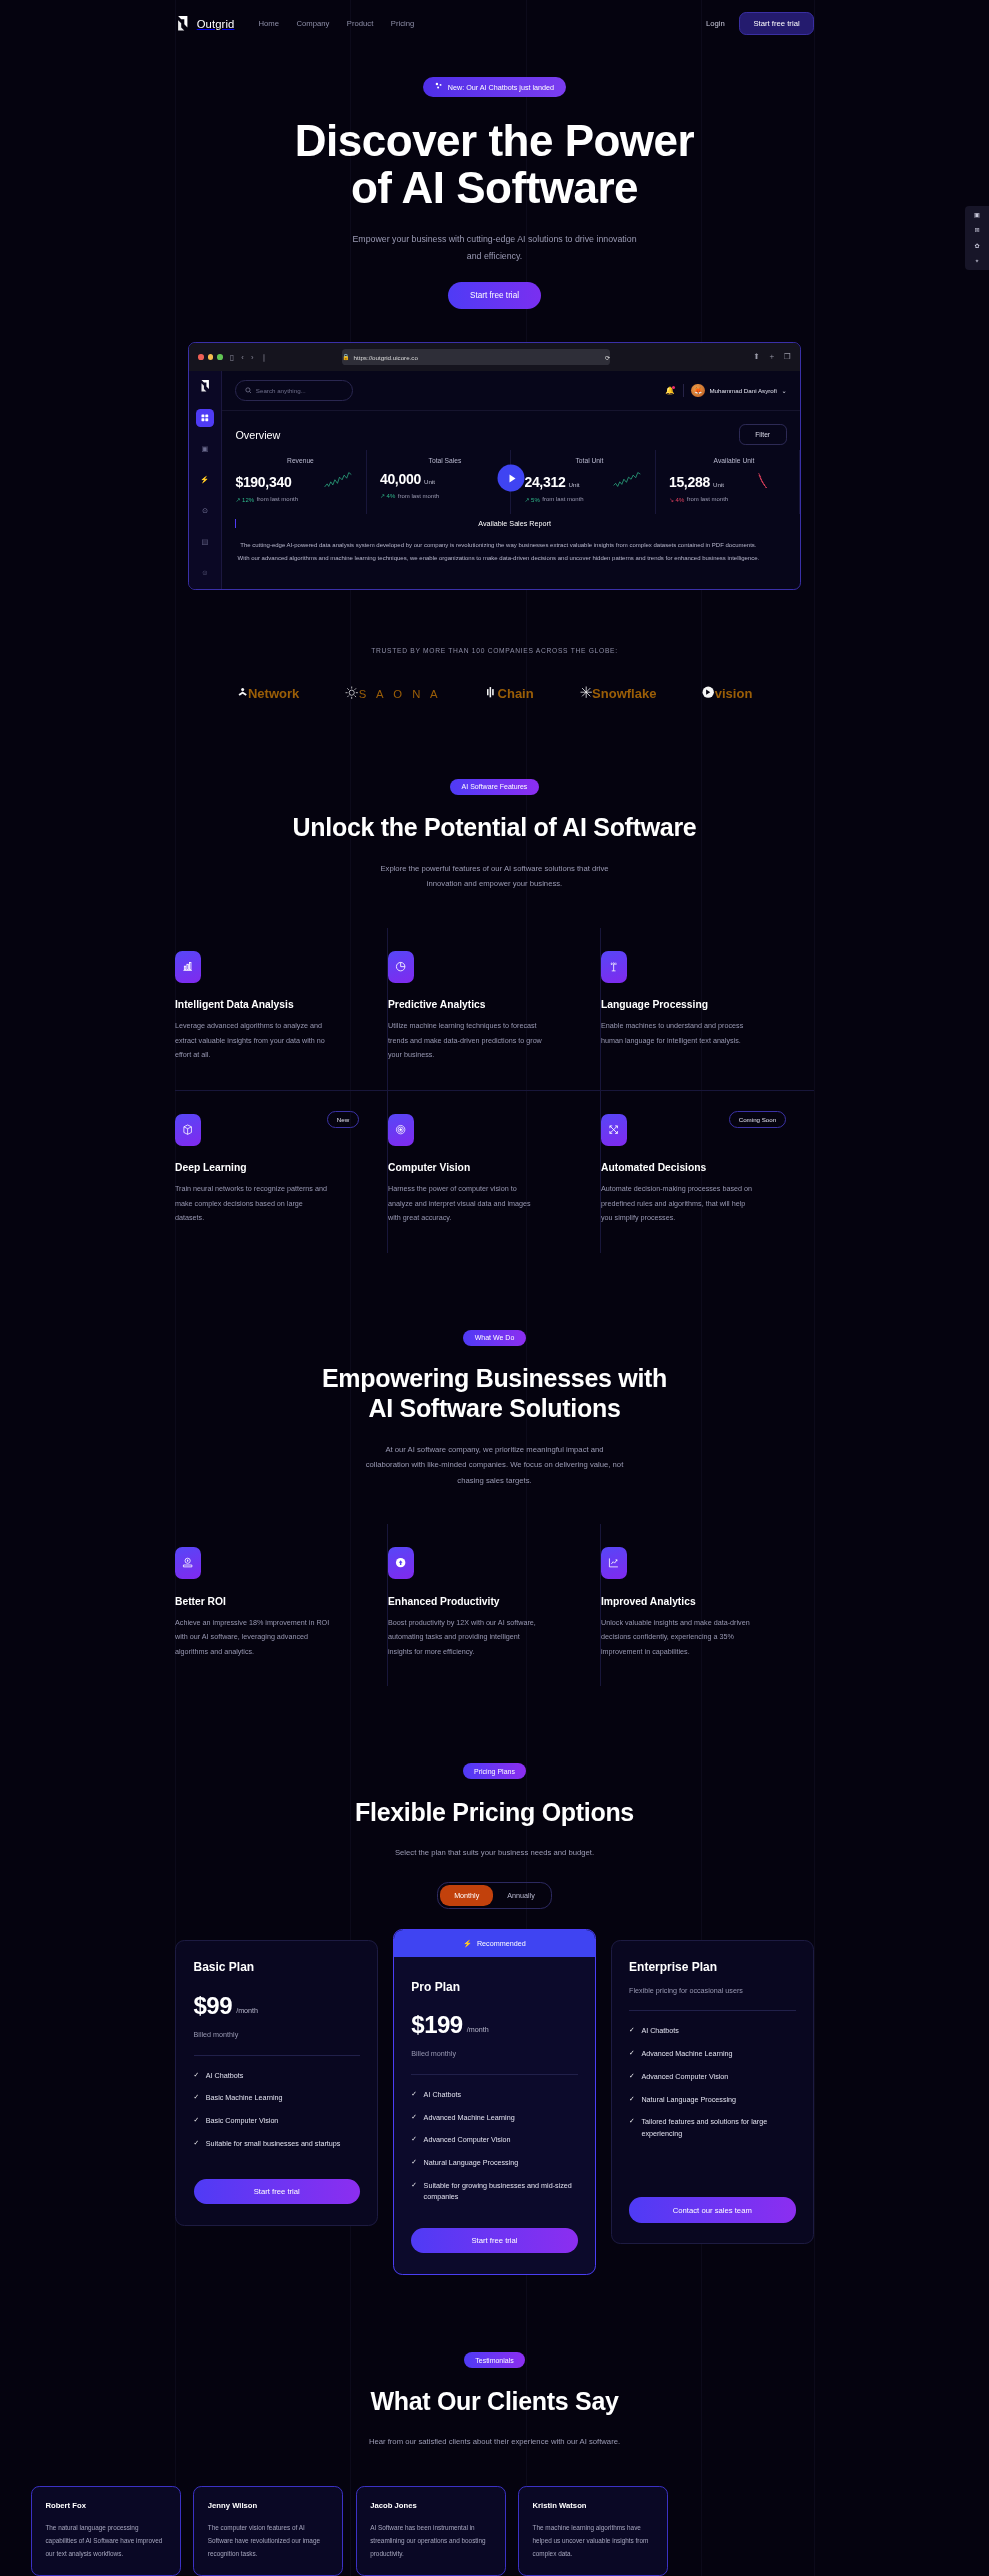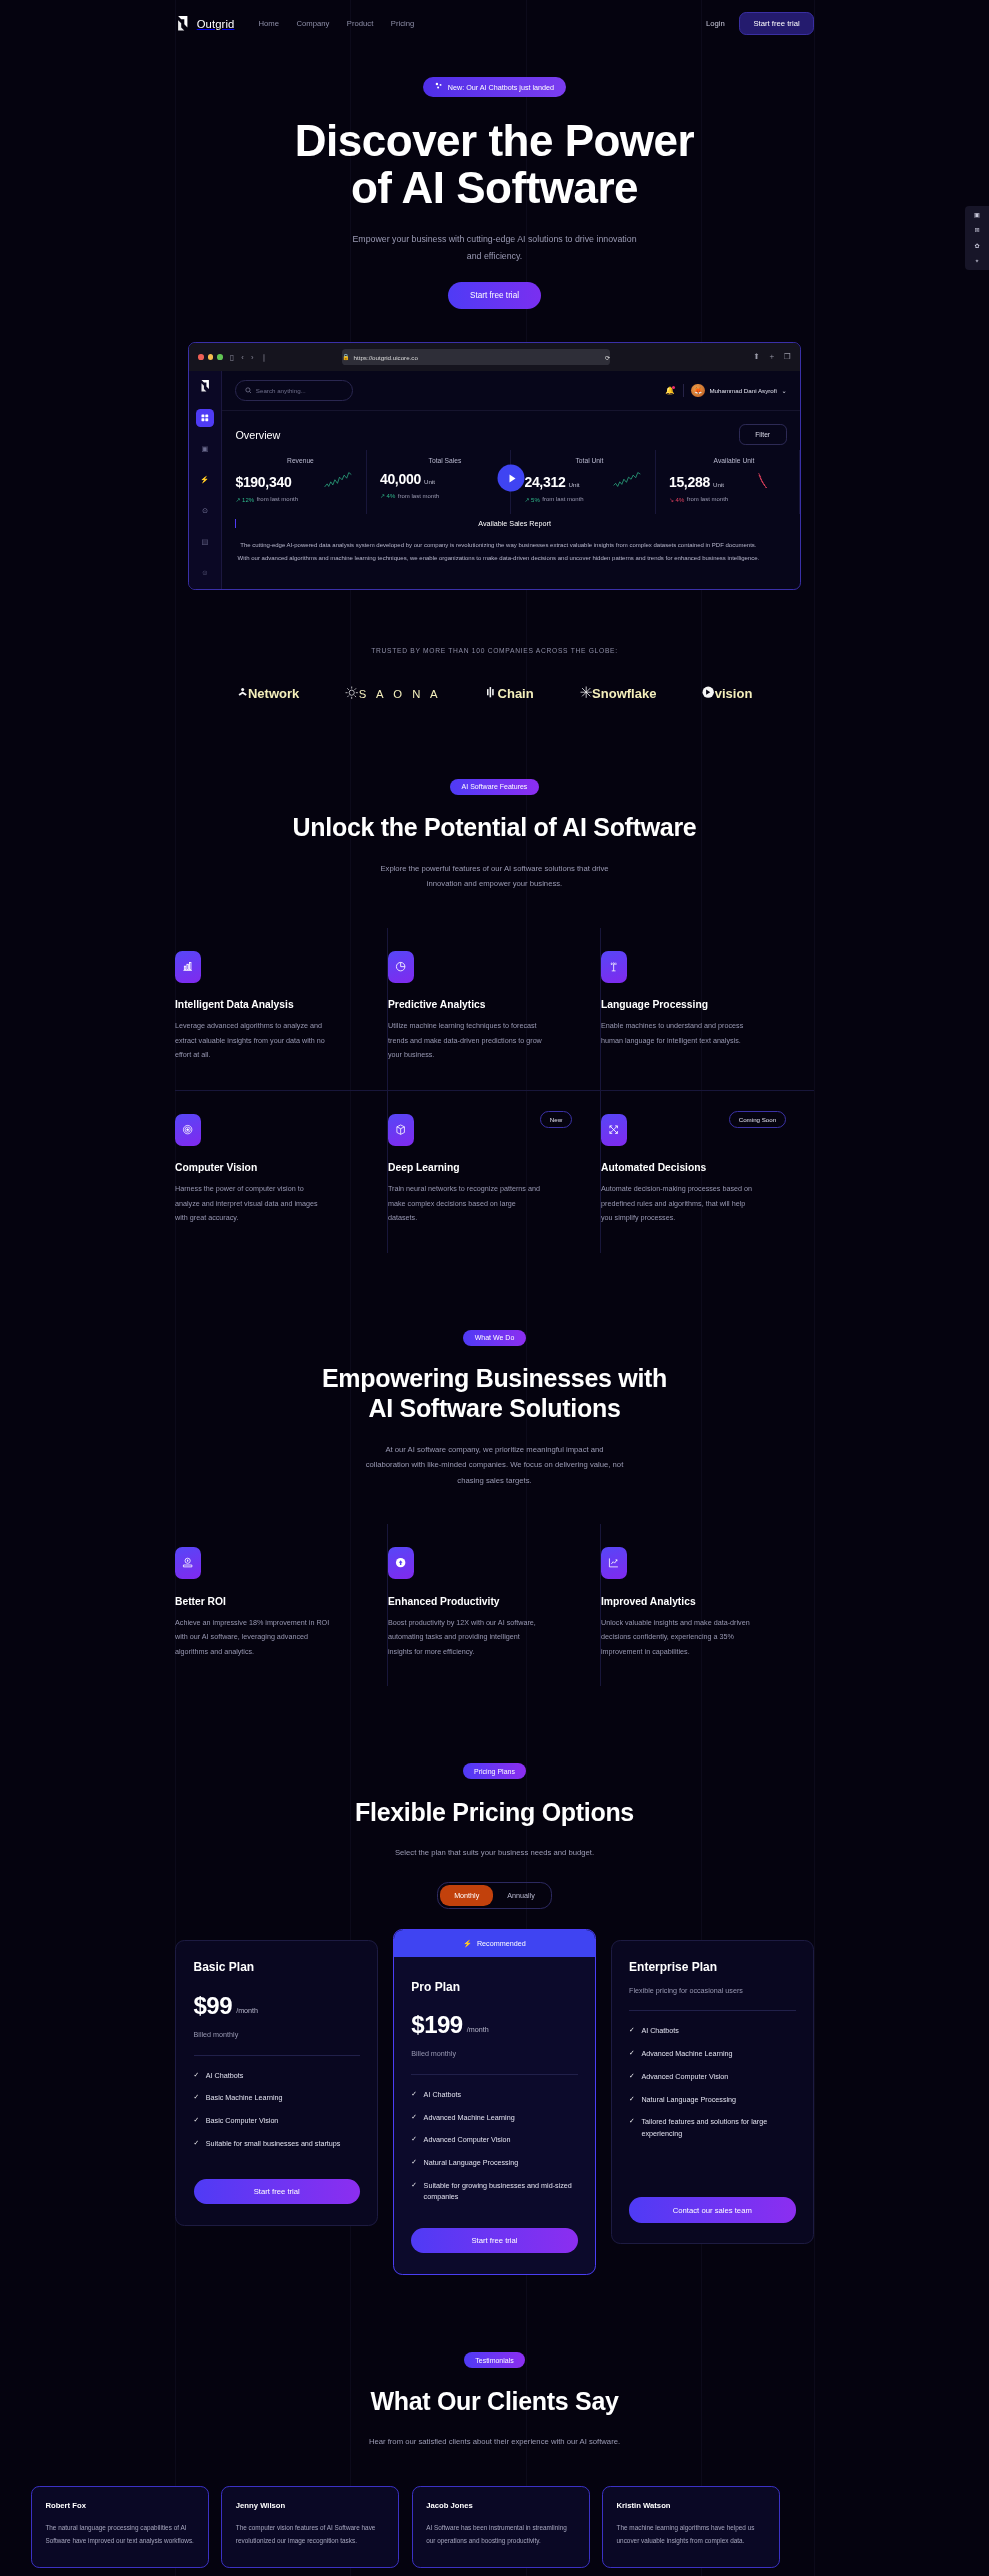--- a/index.html
+++ b/index.html
@@ -88,21 +88,21 @@
     width:27px; height:27px; border-radius:50%; background:#3f44f2; display:flex; align-items:center; justify-content:center; border:none; cursor:pointer; }
   .play-btn:after { content:""; border-left:6.7px solid #fff; border-top:4.1px solid transparent; border-bottom:4.1px solid transparent; margin-left:2.1px; }
   .qsr { padding:5.2px 13.4px 15.5px; }
   .qsr-title { font-size:7.2px; padding-left:6.2px; border-left:1px solid #4f3bf5; }
   .qsr p { margin-top:11.3px; font-size:6px; line-height:2.1; color:#b7b7cc; max-width:526px; }
 
   
   .trusted { text-align:center; padding:57px 0 0; }
   .trusted .eyebrow { font-size:6.7px; letter-spacing:0.7px; color:#8e8ea6; }
   .logos { margin-top:32px; display:flex; justify-content:center; align-items:center; gap:46px; }
-  .logo-item { display:flex; align-items:center; gap:0; color:#fef9c3; font-size:13px; font-weight:700; opacity:.96; }
+  .logo-item { display:flex; align-items:center; gap:0; color:#a16207; font-size:13px; font-weight:700; opacity:.96; }
   .logo-item.thin { font-weight:400; letter-spacing:3.6px; font-size:11.3px; }
 
   
   .section { padding:77px 0 0; text-align:center; position:relative; z-index:2; }
   .chip { display:inline-block; background:linear-gradient(90deg,#4f3bf5,#8c2ef0);
           border-radius:10.3px; padding:4.6px 11.3px; font-size:7px; }
   .section h2 { font-size:25px; font-weight:700; margin-top:17.5px; letter-spacing:-0.3px; line-height:1.2; }
   .section .lede { margin:18.5px auto 0; max-width:258px; font-size:7.7px; line-height:2; color:#9b9bb4; }
 
   
@@ -136,21 +136,21 @@
   .plan .descr { margin-top:11.3px; font-size:7.2px; color:#9898b2; }
   .hr { height:0.5px; background:#21204a; margin:15.5px 0 3.1px; }
   .feat { display:flex; gap:6.7px; align-items:flex-start; margin-top:11.3px; font-size:7.2px; color:#e1e1ee; line-height:1.6; }
   .feat .chk { color:#fff; font-size:6.7px; line-height:1.5; }
   .plan-btn { margin-top:auto; border:none; cursor:pointer; color:#fff; font-size:7.7px; padding:8.2px 0;
               border-radius:12.4px; background:linear-gradient(90deg,#4f3bf5,#8c2ef0); width:100%; }
 
   
   .tmarq { margin-top:36px; overflow:hidden; }
   .trow { display:flex; gap:12.4px; }
-  .tcard { flex:none; width:178px; min-height:82px; border:0.5px solid #3b31c4; border-radius:8.2px;
+  .tcard { flex:none; width:150px; min-height:82px; border:0.5px solid #3b31c4; border-radius:8.2px;
            background:#0a0825; padding:14.4px 13.4px; text-align:left; }
   .tcard .tname { font-size:7.7px; font-weight:600; }
   .tcard .ttext { margin-top:12.4px; font-size:6.4px; line-height:2; color:#a6a6be; }
 
   
   .edge-bar { position:absolute; right:0; top:206px; width:24px; background:#171528; border-radius:4.1px 0 0 4.1px;
               padding:5.2px 0; display:flex; flex-direction:column; align-items:center; gap:8.2px; z-index:40; }
   .edge-bar span { font-size:6.2px; color:#c8c8da; }
 </style>
 </head>
@@ -440,39 +440,39 @@
           <svg width="11.3" height="11.3" viewBox="0 0 24 24" fill="none" stroke="#fff" stroke-width="1.7">
               <circle cx="12" cy="6" r="2"></circle>
               <path d="M7.5 3.5a6 6 0 000 5M16.5 3.5a6 6 0 010 5M12 8v13M8 21h8"></path>
             </svg>
         </div>
         <h4>Language Processing</h4>
         <p>Enable machines to understand and process human language for intelligent text analysis.</p>
       </div>
       <div class="fcard">
         <div class="ficon">
+          <svg width="11.3" height="11.3" viewBox="0 0 24 24" fill="none" stroke="#fff" stroke-width="1.7">
+              <path d="M12 2l8 4v12l-8 4-8-4V6z"></path>
+              <path d="M4 6l8 4 8-4M12 10v12"></path>
+            </svg>
+        </div>
+        <span class="badge">New</span>
+        <h4>Deep Learning</h4>
+        <p>Train neural networks to recognize patterns and make complex decisions based on large datasets.</p>
+      </div>
+      <div class="fcard">
+        <div class="ficon">
           <svg width="11.3" height="11.3" viewBox="0 0 24 24" fill="none" stroke="#fff" stroke-width="1.6">
               <circle cx="12" cy="12" r="9"></circle>
               <circle cx="12" cy="12" r="5.5"></circle>
               <circle cx="12" cy="12" r="2" fill="#fff"></circle>
             </svg>
         </div>
         <h4>Computer Vision</h4>
         <p>Harness the power of computer vision to analyze and interpret visual data and images with great accuracy.</p>
-      </div>
-      <div class="fcard">
-        <div class="ficon">
-          <svg width="11.3" height="11.3" viewBox="0 0 24 24" fill="none" stroke="#fff" stroke-width="1.7">
-              <path d="M12 2l8 4v12l-8 4-8-4V6z"></path>
-              <path d="M4 6l8 4 8-4M12 10v12"></path>
-            </svg>
-        </div>
-        <span class="badge">New</span>
-        <h4>Deep Learning</h4>
-        <p>Train neural networks to recognize patterns and make complex decisions based on large datasets.</p>
       </div>
       <div class="fcard">
         <div class="ficon">
           <svg width="11.3" height="11.3" viewBox="0 0 24 24" fill="none" stroke="#fff" stroke-width="1.8">
               <path d="M4 4l16 16M20 4L4 20M4 4h5M4 4v5M20 20h-5M20 20v-5M20 4h-5M20 4v5M4 20h5M4 20v-5"></path>
             </svg>
         </div>
         <span class="badge">Coming Soon</span>
         <h4>Automated Decisions</h4>
         <p>Automate decision-making processes based on predefined rules and algorithms, that will help you simplify processes.</p>

